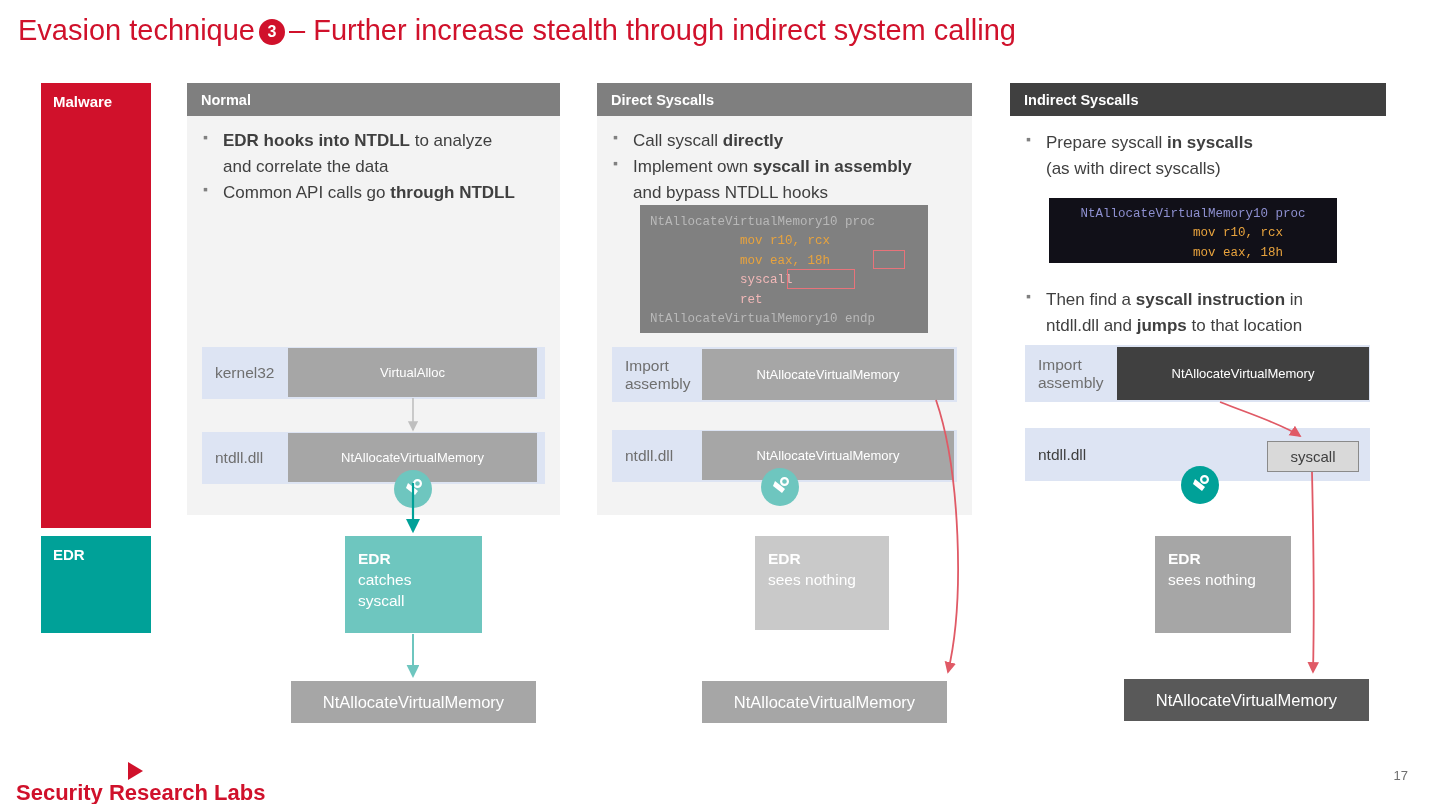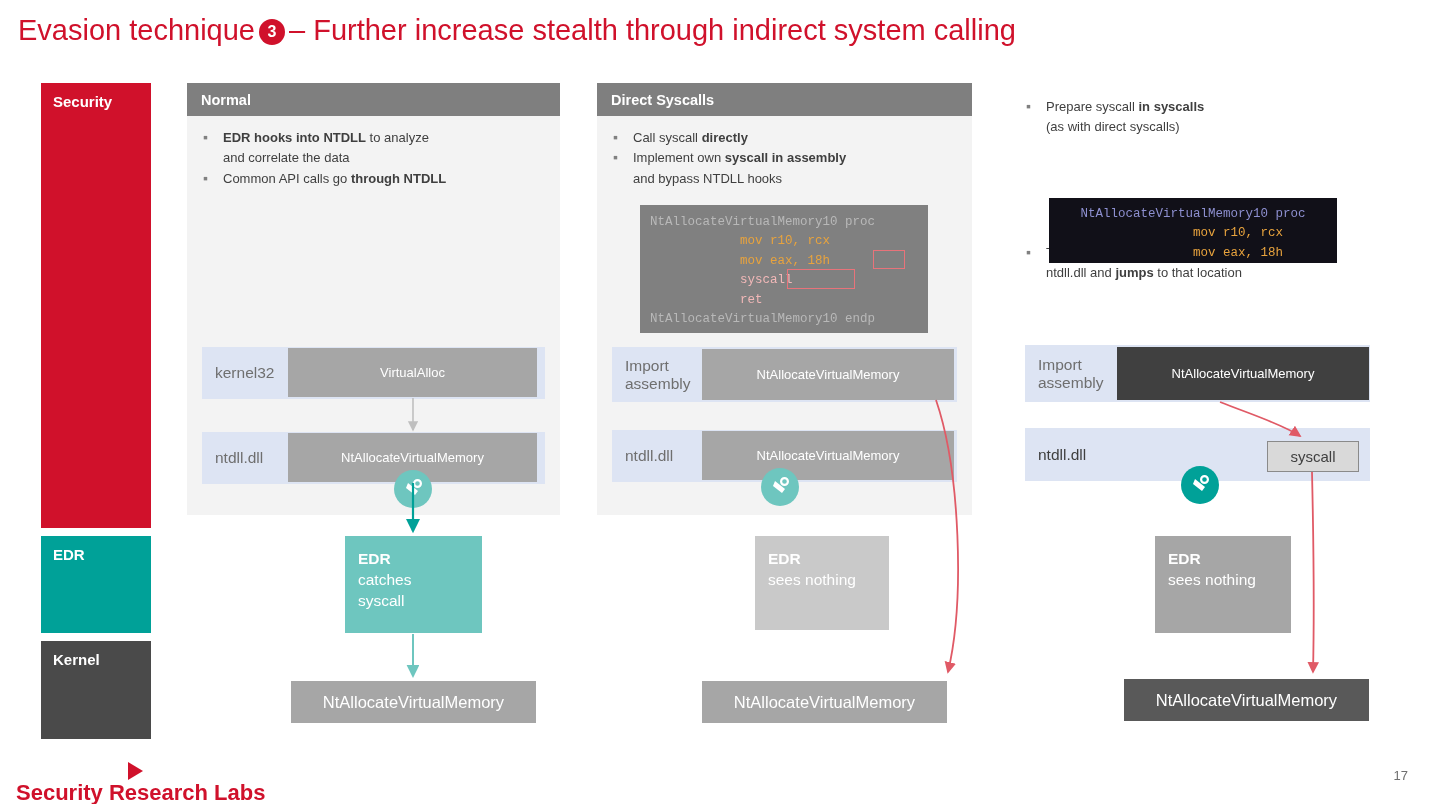--- a/index.html
+++ b/index.html
@@ -80,21 +80,21 @@
   .panel-hdr.dark { background: #404040; }
   .panel-normal { left: 187px;  top: 83px; width: 373px; height: 432px; }
   .panel-direct { left: 597px;  top: 83px; width: 375px; height: 432px; }
   .panel-indirect { left: 1010px; top: 83px; width: 376px; height: 438px; background:#ffffff; }
 
   
   ul.bullets {
     list-style: none;
     margin: 0;
     padding: 13px 14px 0 14px;
-    font-size: 13px;
+    font-size: 17px;
     line-height: 1.42;
     color: #3f3f3f;
   }
   ul.bullets li {
     position: relative;
     padding-left: 22px;
     margin-bottom: 2px;
   }
   ul.bullets li::before {
     content: "\25AA";
@@ -282,23 +282,22 @@
 </style>
 </head>
 <body>
 
 <div class="slide">
 
   <div class="title">
     <span>Evasion technique</span><span class="num-badge">3</span><span>– Further increase stealth through indirect system calling</span>
   </div>
 
-  <div class="cat cat-malware">Security</div>
+  <div class="cat cat-malware">Malware</div>
   <div class="cat cat-edr">EDR</div>
-  <div class="cat cat-kernel">Kernel</div>
 
   <div class="panel panel-normal">
     <div class="panel-hdr">Normal</div>
     <ul class="bullets">
       <li><b>EDR hooks into NTDLL</b> to analyze</li>
       <li class="cont">and correlate the data</li>
       <li>Common API calls go <b>through NTDLL</b></li>
     </ul>
   </div>
 
@@ -335,20 +334,21 @@
 assembly</div>
   </div>
   <div class="chip chip-gray d-chip1">NtAllocateVirtualMemory</div>
 
   <div class="layer d-layer2">
     <div class="layer-label">ntdll.dll</div>
   </div>
   <div class="chip chip-gray d-chip2">NtAllocateVirtualMemory</div>
 
   <div class="panel panel-indirect">
+    <div class="panel-hdr dark">Indirect Syscalls</div>
     <ul class="bullets" style="padding-top:15px;">
       <li>Prepare syscall <b>in syscalls</b></li>
       <li class="cont">(as with direct syscalls)</li>
     </ul>
     <ul class="bullets" style="padding-top:105px;">
       <li>Then find a <b>syscall instruction</b> in</li>
       <li class="cont">ntdll.dll and <b>jumps</b> to that location</li>
     </ul>
   </div>
 

